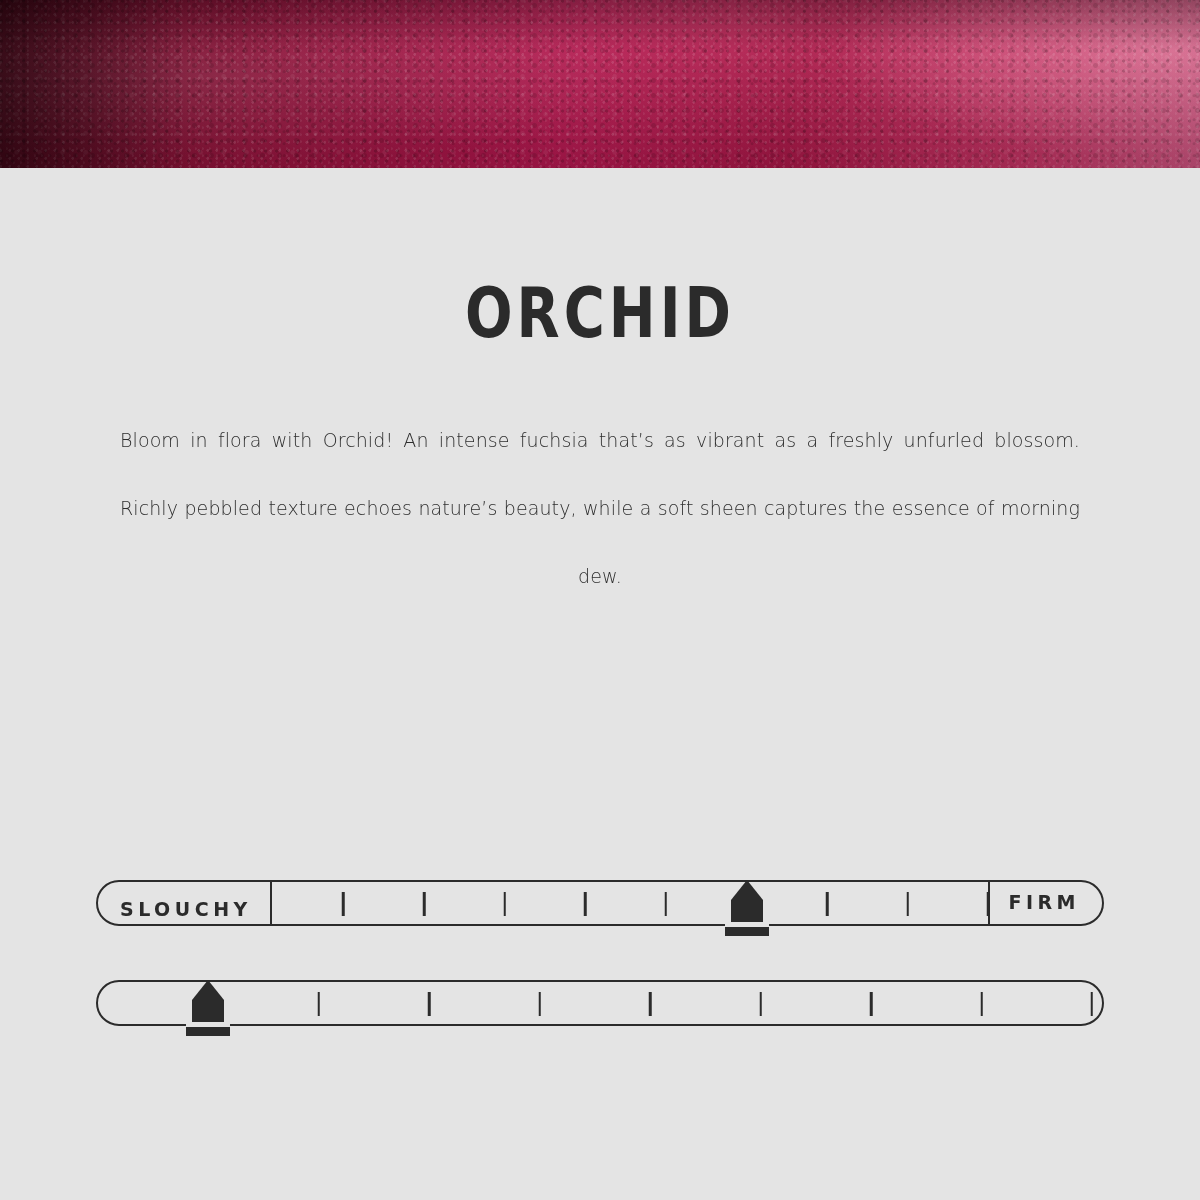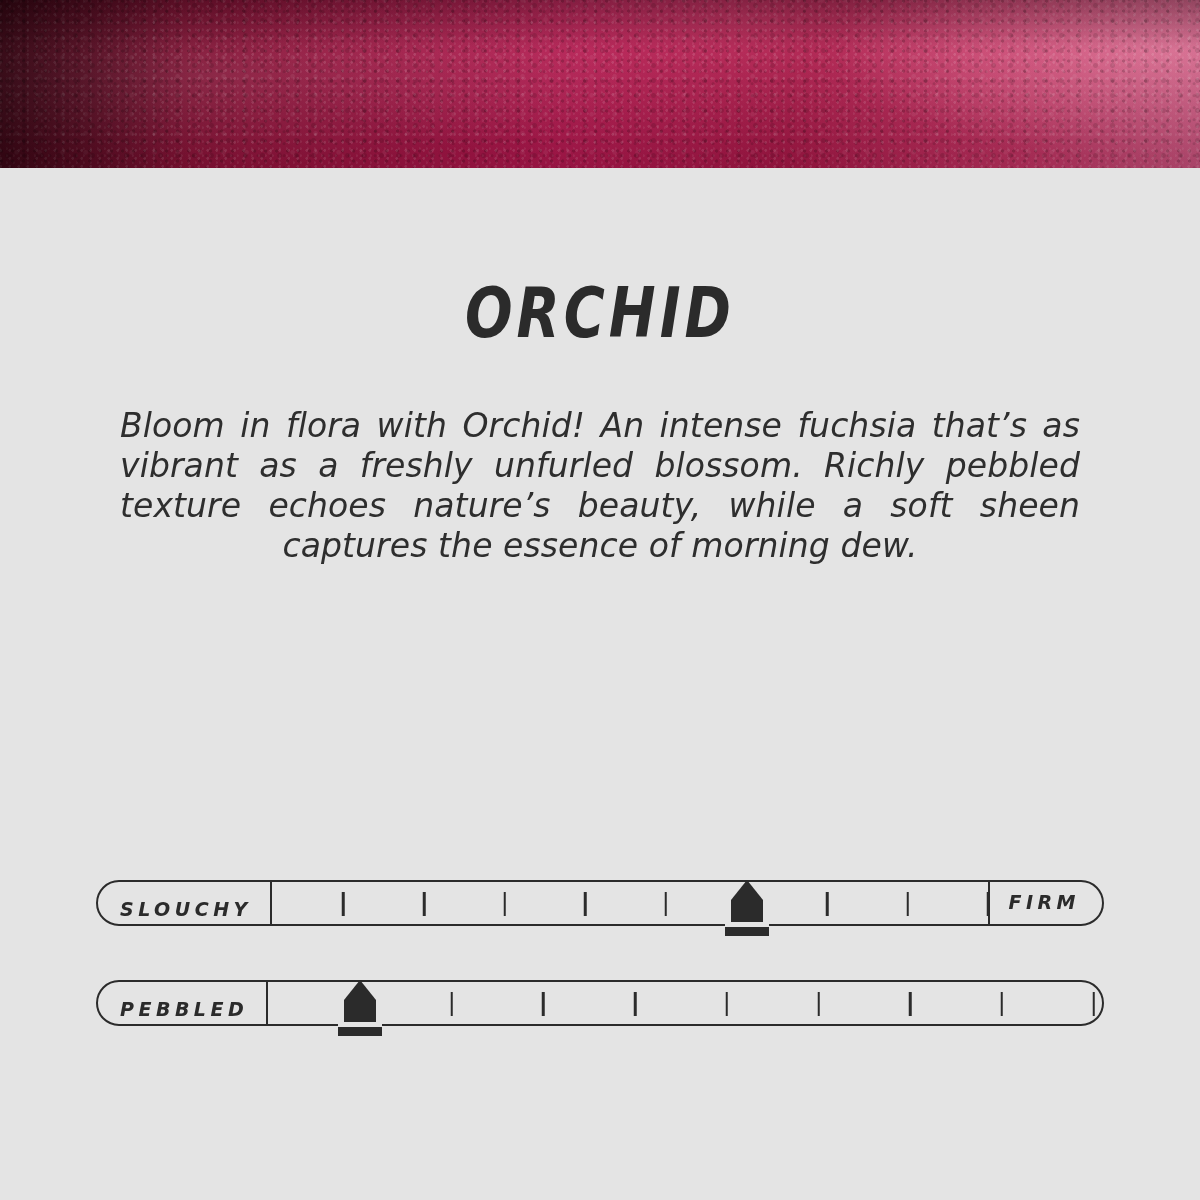--- a/index.html
+++ b/index.html
@@ -11,21 +11,20 @@
     height: 1200px;
     font-family: "Liberation Sans", sans-serif;
     background: #e4e4e4;
     overflow: hidden;
   }
   .page {
     position: relative;
     width: 1200px;
     height: 1200px;
     background: #e4e4e4;
-    font-style: italic;
   }
 
   
   .swatch {
     position: relative;
     width: 1200px;
     height: 168px;
     overflow: hidden;
     background: #7d1231;
   }
@@ -85,22 +84,22 @@
 
   
   .desc {
     margin: 0 auto;
     padding-top: 58px;
     width: 960px;
     text-align: justify;
     text-align-last: center;
     font-family: "DejaVu Sans", sans-serif;
     font-weight: 300;
-    font-size: 33px;
-    line-height: 40px;
+    font-size: 19px;
+    line-height: 68px;
     color: #2e2e2e;
     letter-spacing: 0.1px;
   }
 
   
   .sliders {
     position: absolute;
     left: 0;
     top: 880px;
     width: 1200px;
@@ -218,21 +217,20 @@
             <div class="gap"></div>
             <div class="foot"></div>
           </div>
         </div>
         <div class="cap right">FIRM</div>
       </div>
     </div>
 
     <div class="slider-row">
       <div class="track">
-        <div class="cap left">PEBBLED</div>
         <div class="ticks">
           <span class="tick" style="left:11%"></span>
           <span class="tick" style="left:22%"></span>
           <span class="tick" style="left:33%"></span>
           <span class="tick" style="left:44%"></span>
           <span class="tick" style="left:55%"></span>
           <span class="tick" style="left:66%"></span>
           <span class="tick" style="left:77%"></span>
           <span class="tick" style="left:88%"></span>
           <span class="tick" style="left:99%"></span>

